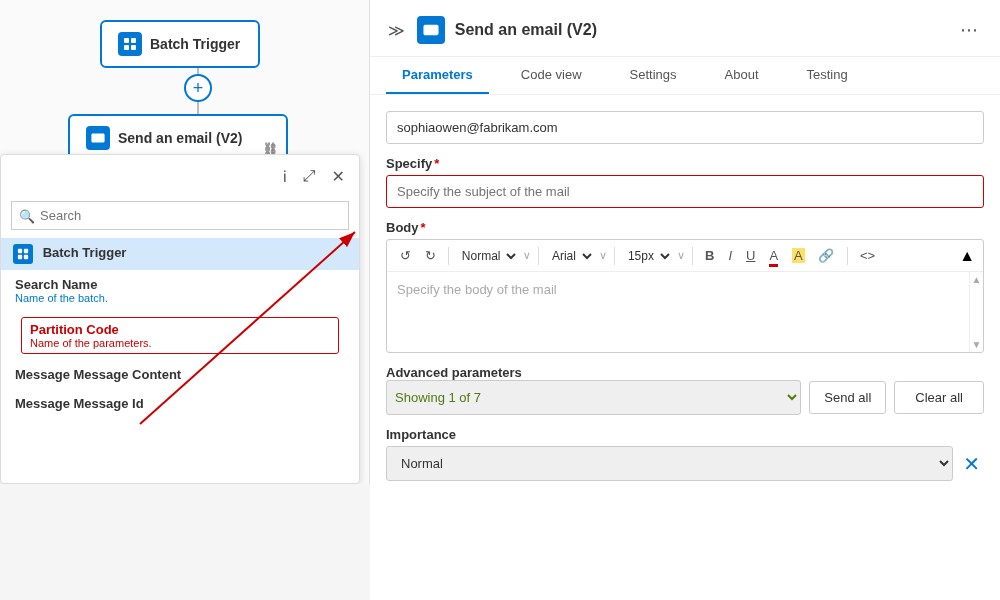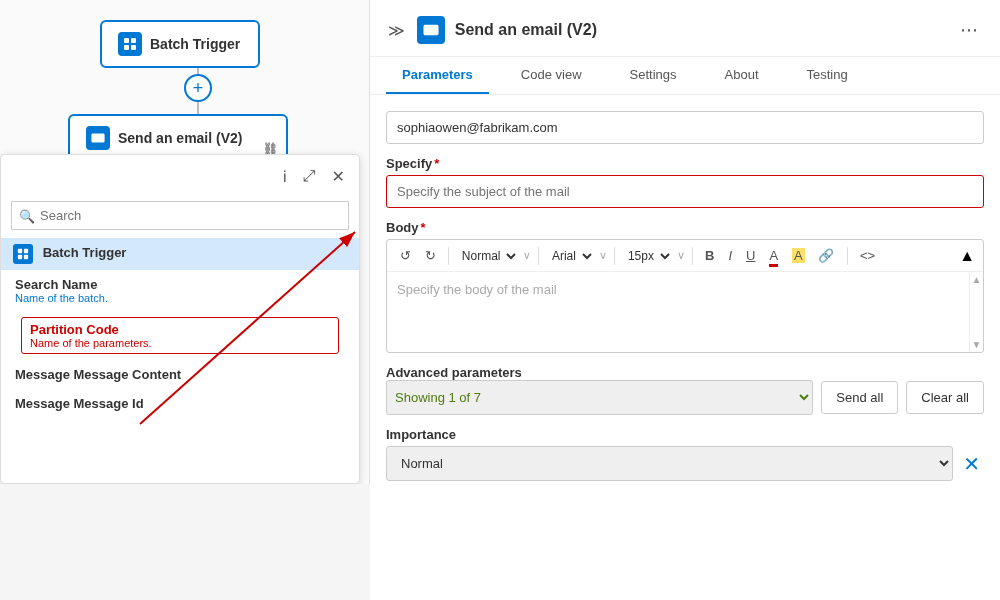--- a/index.html
+++ b/index.html
@@ -335,21 +335,21 @@
     .show-all-btn {
       padding: 8px 14px;
       border: 1px solid #ccc;
       border-radius: 3px;
       background: white;
       font-size: 13px;
       cursor: pointer;
       color: #333;
     }
     .clear-all-btn {
-      padding: 8px 14px;
+      padding: 8px 20px;
       border: 1px solid #ccc;
       border-radius: 3px;
       background: white;
       font-size: 13px;
       cursor: pointer;
       color: #333;
     }
 
     
     .importance-row {

